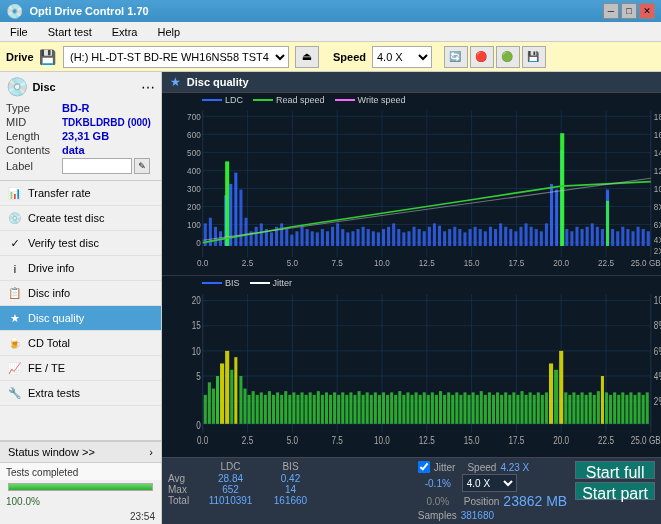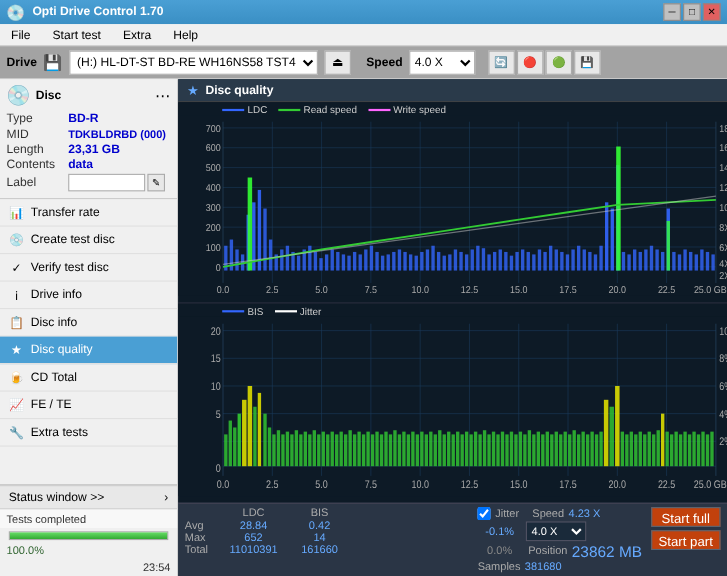--- a/index.html
+++ b/index.html
@@ -12,21 +12,21 @@
       color: white; font-size: 11px; font-weight: bold;
     }
     .title-bar-controls { display: flex; gap: 2px; }
     .title-btn { width: 16px; height: 16px; background: #c0c0c0; border: 1px solid #888; font-size: 9px; display: flex; align-items: center; justify-content: center; cursor: pointer; }
 
     
     .menu-bar { background: #f0f0f0; height: 20px; display: flex; align-items: center; padding: 0 4px; border-bottom: 1px solid #ccc; gap: 8px; }
     .menu-item { padding: 2px 6px; font-size: 11px; cursor: pointer; }
 
     
-    .drive-bar { background: #a3a3a3; height: 30px; display: flex; align-items: center; padding: 0 6px; border-bottom: 1px solid #ccc; gap: 6px; }
+    .drive-bar { background: #fef9c3; height: 30px; display: flex; align-items: center; padding: 0 6px; border-bottom: 1px solid #ccc; gap: 6px; }
     .drive-label { font-size: 11px; font-weight: bold; }
     .drive-select { height: 22px; font-size: 11px; border: 1px solid #aaa; background: white; min-width: 200px; padding: 0 2px; }
     .eject-btn { width: 24px; height: 22px; background: #e8e8e8; border: 1px solid #aaa; display: flex; align-items: center; justify-content: center; cursor: pointer; }
     .speed-label { font-size: 11px; font-weight: bold; margin-left: 8px; }
     .speed-select { height: 22px; font-size: 11px; border: 1px solid #aaa; background: white; width: 60px; }
     .drive-icons { display: flex; gap: 2px; margin-left: 6px; }
     .drive-icon-btn { width: 24px; height: 22px; background: #e8e8e8; border: 1px solid #aaa; display: flex; align-items: center; justify-content: center; cursor: pointer; font-size: 10px; }
 
     
     .main-content { display: flex; height: calc(524px - 22px - 20px - 30px); }
@@ -65,21 +65,21 @@
     .panel-icon { color: #66aaff; font-size: 12px; }
 
     
     .charts-area { flex: 1; display: flex; flex-direction: column; background: #0d1a26; }
     .chart-top { flex: 1; position: relative; border-bottom: 1px solid #334; }
     .chart-bottom { flex: 1; position: relative; }
 
     
     .stats-bar { background: #2a3545; border-top: 1px solid #445; padding: 3px 6px; }
     .speed-select-small { height: 18px; font-size: 10px; background: #1a2a3a; color: white; border: 1px solid #556; width: 55px; }
-    .start-btn { background: #c2410c; border: 1px solid #556677; color: white; font-size: 12px; padding: 2px 6px; cursor: pointer; height: 18px; }
+    .start-btn { background: #0f766e; border: 1px solid #556677; color: white; font-size: 16px; padding: 2px 6px; cursor: pointer; height: 18px; }
   </style>
 </head>
 <body>
 
 <div class="title-bar">
   <div class="title-bar-left" style="display:flex;align-items:center;gap:6px;">
     <span style="font-size:14px;">💿</span>
     <span>Opti Drive Control 1.70</span>
   </div>
   <div class="title-bar-controls">

